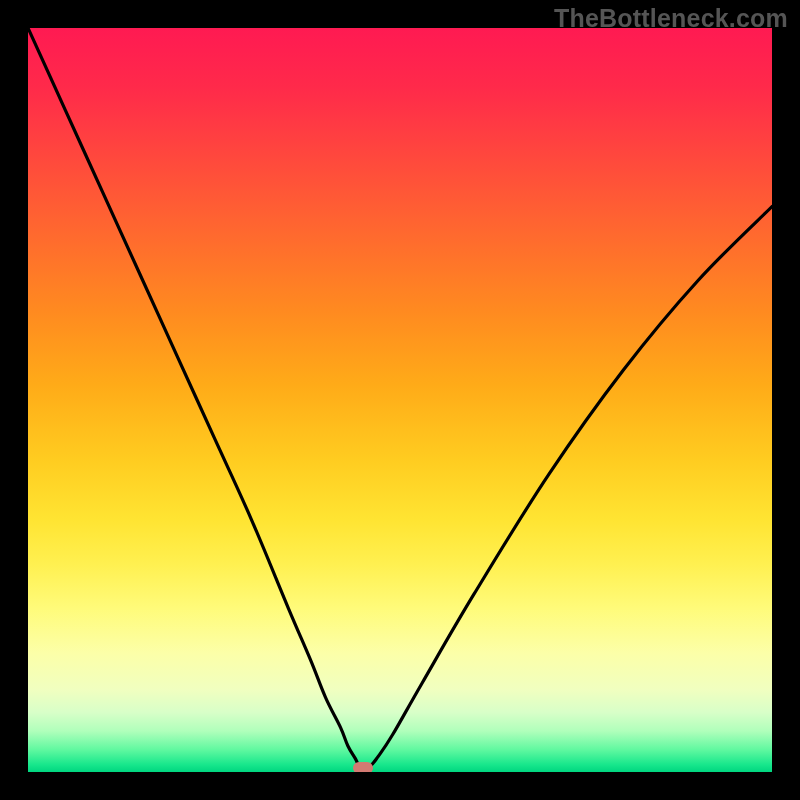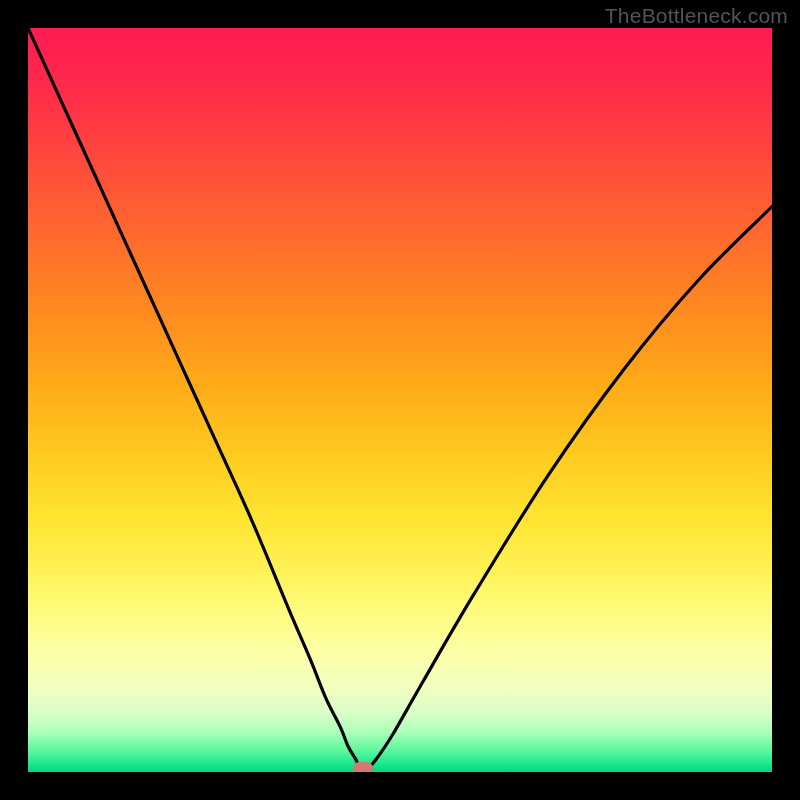--- a/index.html
+++ b/index.html
@@ -67,22 +67,22 @@
     height: 12px;
     border-radius: 6px;
     background: #d27a72;
     transform: translate(-50%, -50%);
   }
   .watermark {
     position: absolute;
     top: 4px;
     right: 12px;
     color: #555;
-    font-size: 21px;
-    font-weight: 400;
+    font-size: 25px;
+    font-weight: 700;
     letter-spacing: 0.2px;
     user-select: none;
   }
 </style>
 </head>
 <body>
 
 <div class="frame">
   <div class="watermark">TheBottleneck.com</div>
   <div class="plot">

